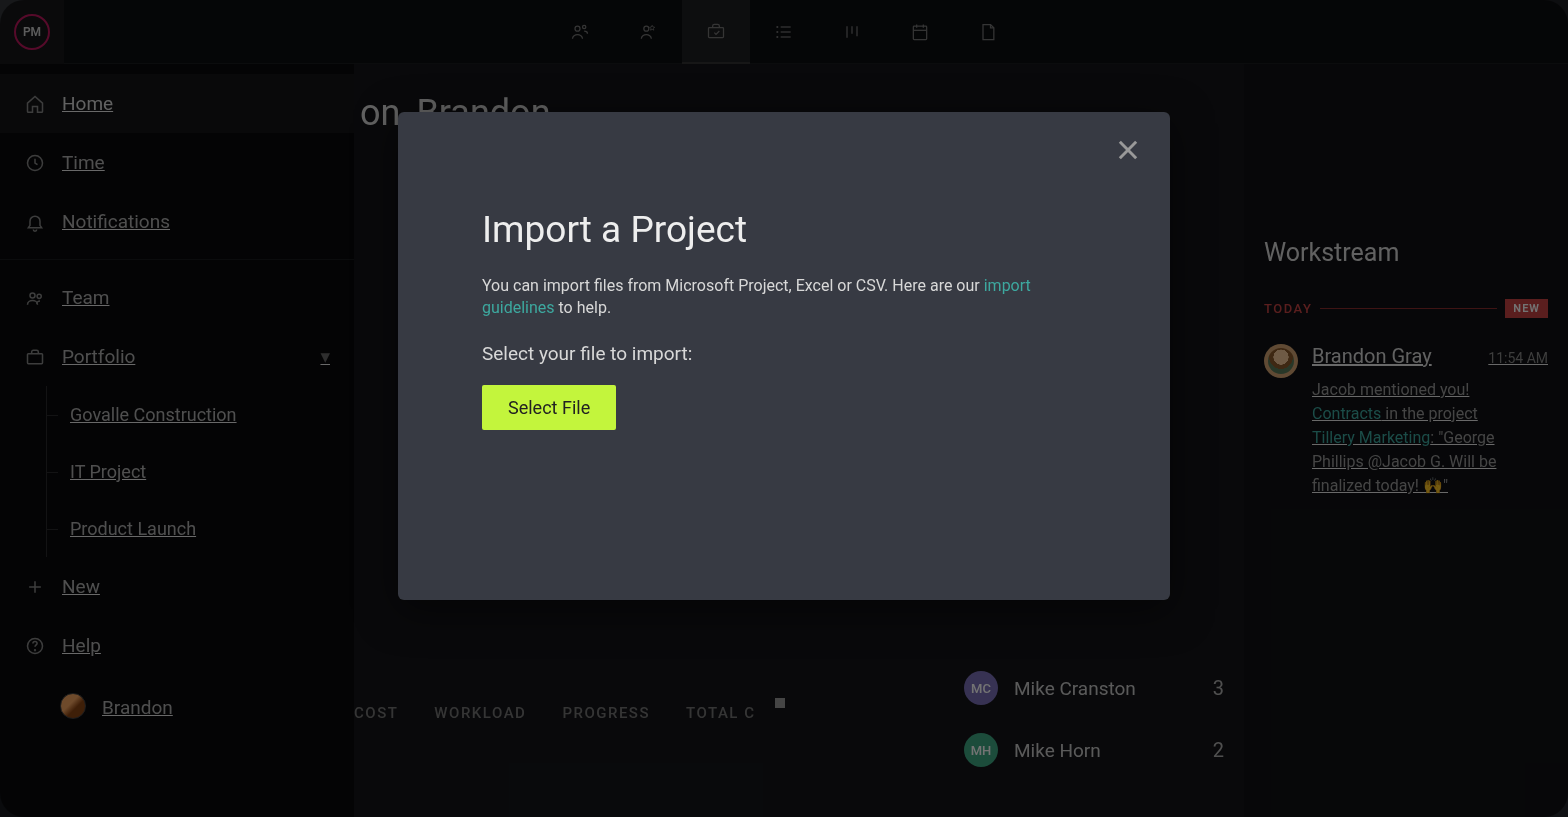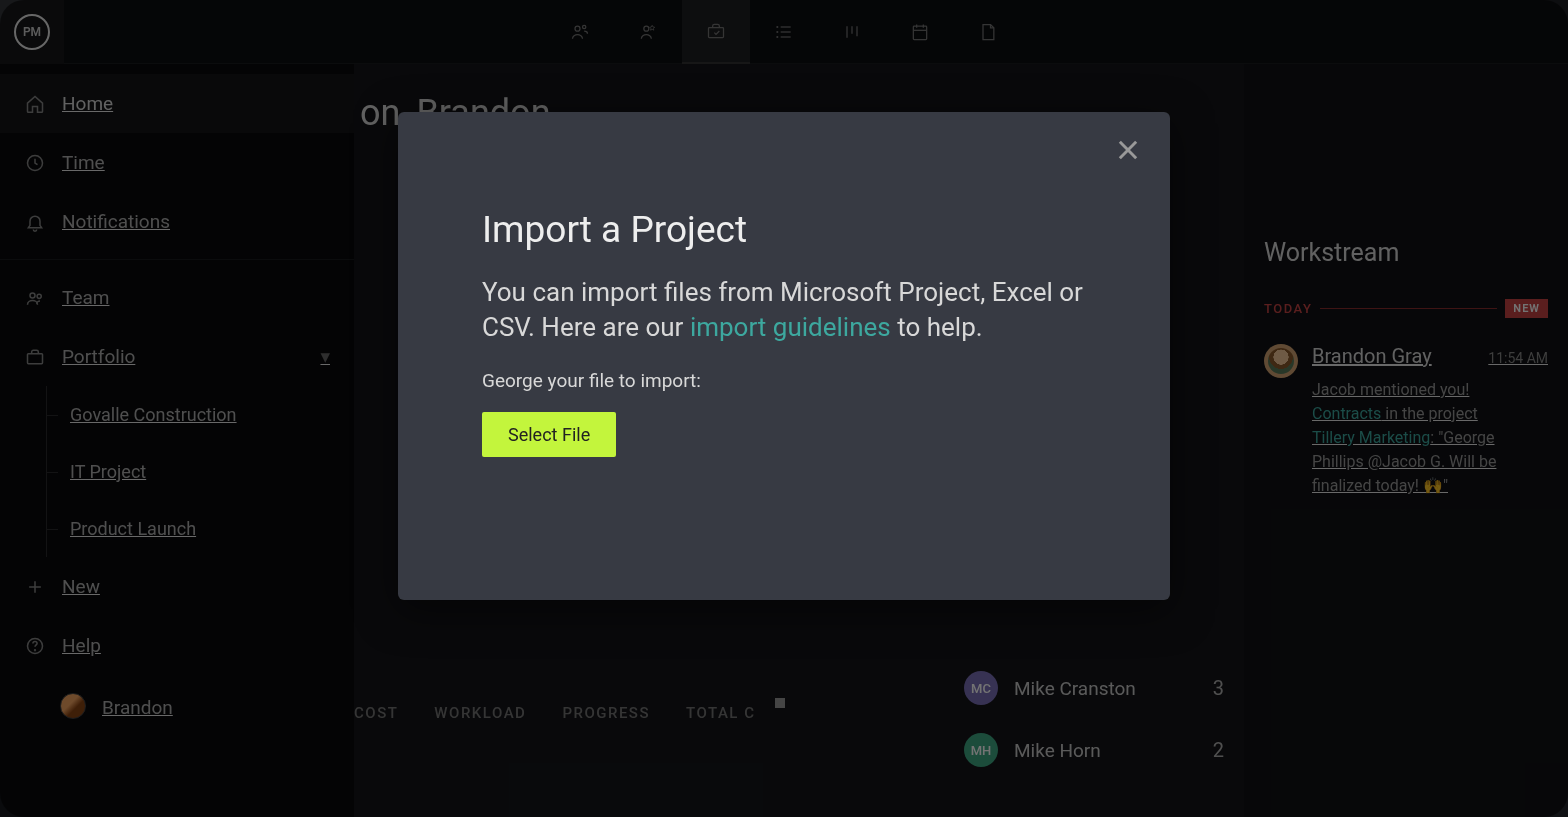--- a/index.html
+++ b/index.html
@@ -29,21 +29,21 @@
       height: 64px;
       display: flex;
       align-items: center;
       justify-content: center;
       background: #17181a;
     }
     .logo-circle {
       width: 36px;
       height: 36px;
       border-radius: 50%;
-      border: 2px solid #e5e5e5;
+      border: 2px solid #be185d;
       display: flex;
       align-items: center;
       justify-content: center;
       font-size: 12px;
       font-weight: 600;
       color: #ccc;
     }
     .topbar-icons {
       margin-left: auto;
       margin-right: auto;
@@ -352,21 +352,21 @@
       stroke-width: 2.5;
     }
     .modal-title {
       font-size: 37px;
       font-weight: 400;
       color: #eeeeee;
       margin-top: 56px;
       margin-bottom: 24px;
     }
     .modal-text {
-      font-size: 26px;
+      font-size: 16px;
       line-height: 1.35;
       color: #d8d8d8;
       margin-bottom: 24px;
     }
     .modal-text .link {
       color: #3da89f;
       cursor: pointer;
     }
     .modal-subtext {
       font-size: 19px;
@@ -578,16 +578,16 @@
     <div class="modal-close">
       <svg viewBox="0 0 24 24" fill="none">
           <line x1="5" y1="5" x2="19" y2="19"></line>
           <line x1="19" y1="5" x2="5" y2="19"></line>
         </svg>
     </div>
     <div class="modal-title">Import a Project</div>
     <div class="modal-text">
       <span>You can import files from Microsoft Project, Excel or CSV. Here are our </span><span class="link">import guidelines</span><span> to help.</span>
     </div>
-    <div class="modal-subtext">George your file to import:</div>
+    <div class="modal-subtext">Select your file to import:</div>
     <button class="modal-button">Select File</button>
   </div>
 </div>
 
 </body></html>

